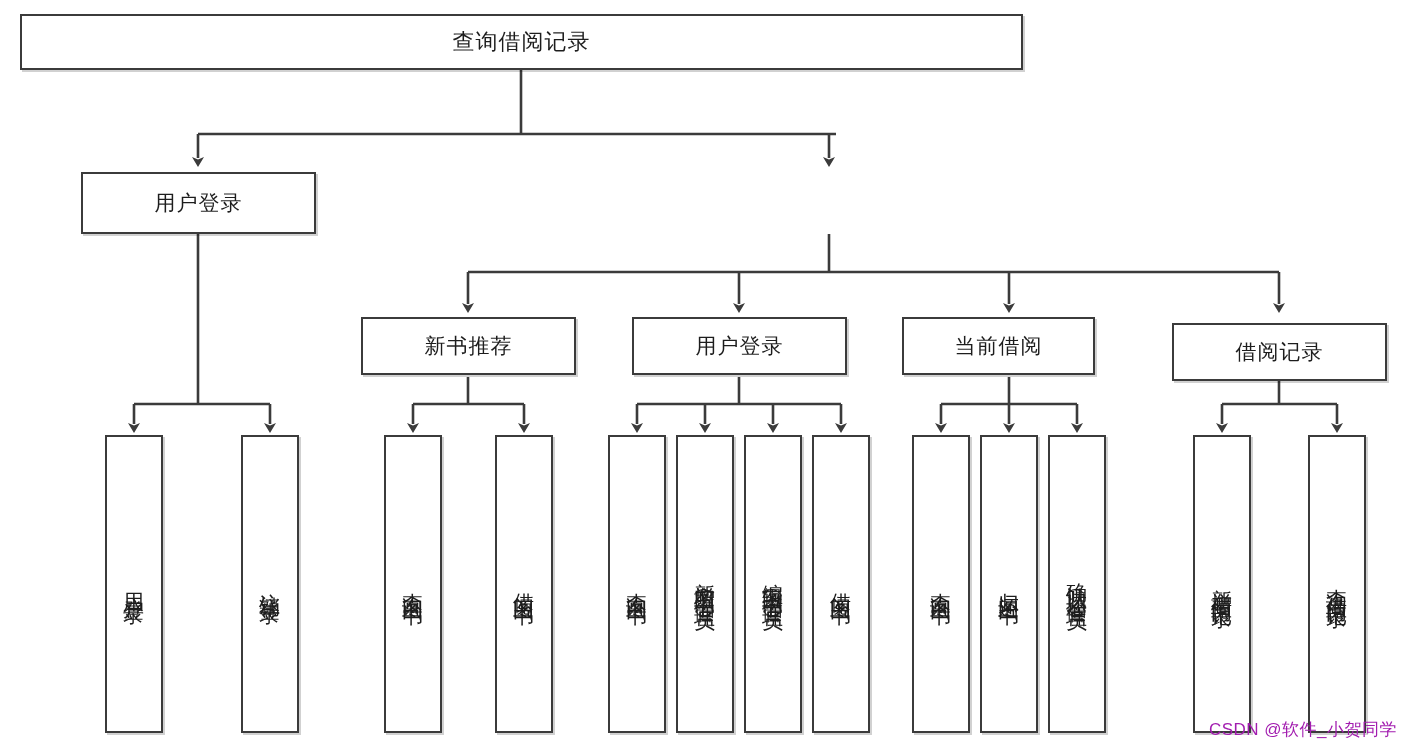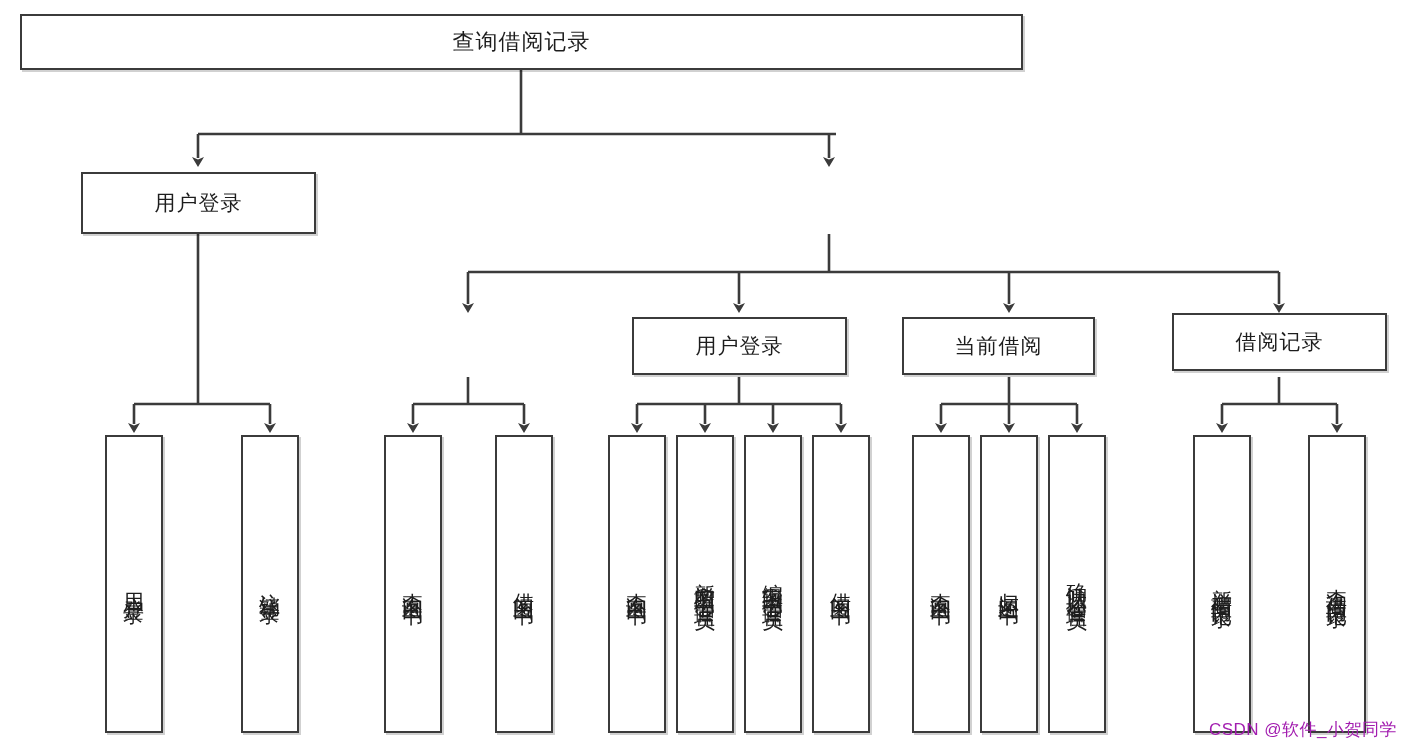--- a/index.html
+++ b/index.html
@@ -115,23 +115,24 @@
       <path d="M1222,404 L1337,404"></path>
       <path d="M1222,404 L1222,424" marker-end="url(#arrow)"></path>
       <path d="M1337,404 L1337,424" marker-end="url(#arrow)"></path>
     </g>
   </svg>
 
   <div class="node horiz root" style="left:20px; top:14px; width:1003px; height:56px;">查询借阅记录</div>
 
   <div class="node horiz" style="left:81px; top:172px; width:235px; height:62px;">用户登录</div>
 
+  <div class="node horiz" style="left:361px; top:317px; width:215px; height:58px;">新书推荐</div>
   <div class="node horiz" style="left:632px; top:317px; width:215px; height:58px;">用户登录</div>
   <div class="node horiz" style="left:902px; top:317px; width:193px; height:58px;">当前借阅</div>
-  <div class="node horiz" style="left:1172px; top:313px; width:215px; height:58px;">借阅记录</div>
+  <div class="node horiz" style="left:1172px; top:323px; width:215px; height:58px;">借阅记录</div>
 
   <div class="node vert" style="left:105px; top:435px; width:58px; height:298px;">用户登录</div>
   <div class="node vert" style="left:241px; top:435px; width:58px; height:298px;">注销登录</div>
 
   <div class="node vert" style="left:384px; top:435px; width:58px; height:298px;">查询图书</div>
   <div class="node vert" style="left:495px; top:435px; width:58px; height:298px;">借阅图书</div>
 
   <div class="node vert" style="left:608px; top:435px; width:58px; height:298px;">查询图书</div>
   <div class="node vert" style="left:676px; top:435px; width:58px; height:298px;">新增图书（管理员）</div>
   <div class="node vert" style="left:744px; top:435px; width:58px; height:298px;">编辑图书（管理员）</div>

